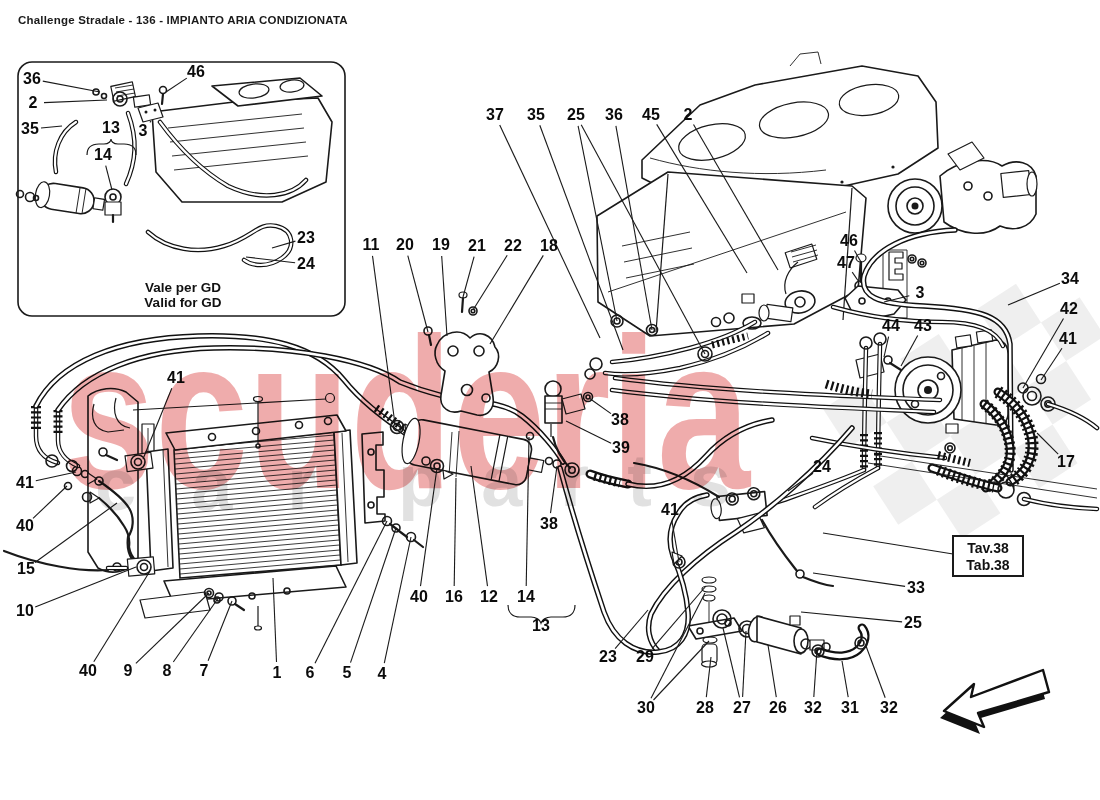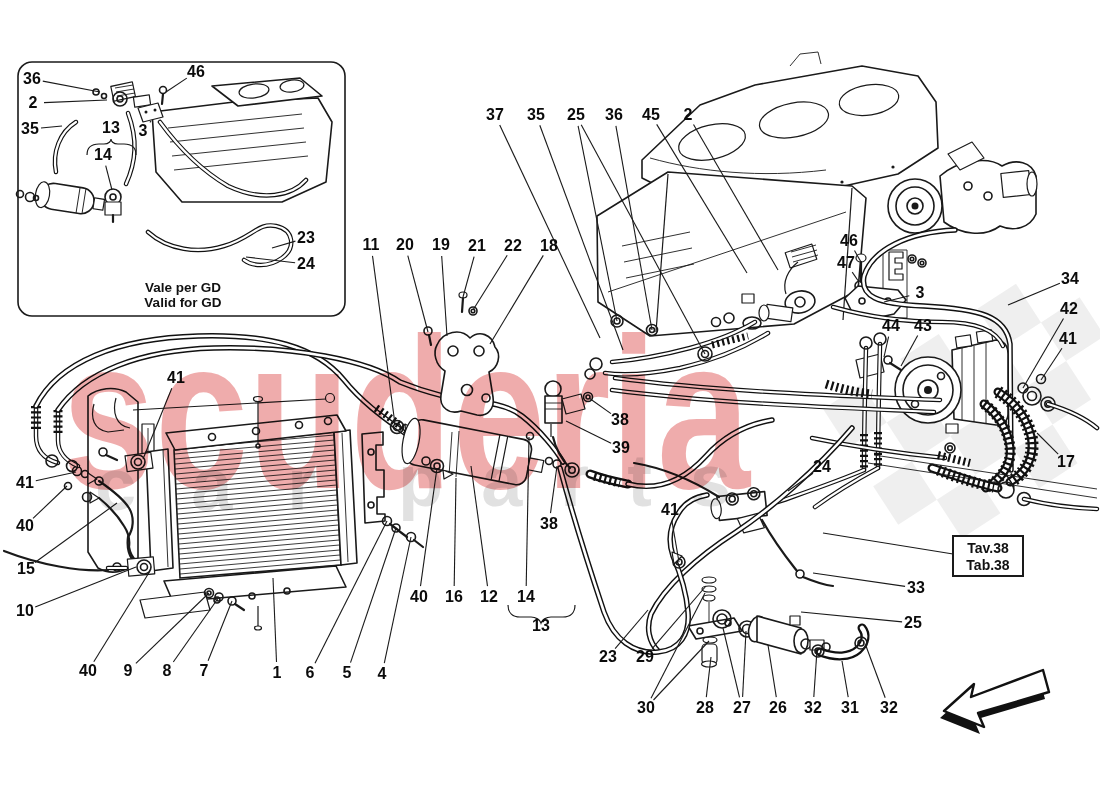--- a/index.html
+++ b/index.html
@@ -27,20 +27,21 @@
   .cap{font:700 13.5px "Liberation Sans",sans-serif;fill:#111;text-anchor:middle;}
   .tav{font:700 14px "Liberation Sans",sans-serif;fill:#111;text-anchor:middle;}
   .wm-brand{font:700 215px "Liberation Sans",sans-serif;mix-blend-mode:multiply;opacity:.5;}
   .wm-word{font:700 74px "Liberation Sans",sans-serif;mix-blend-mode:multiply;opacity:.5;}
   .checker{mix-blend-mode:multiply;opacity:.55;}
 </style>
 </head>
 <body>
 
 <div class="page">
+  <div class="title">Challenge Stradale - 136 - IMPIANTO ARIA CONDIZIONATA</div>
 
   <svg width="1100" height="800" viewBox="0 0 1100 800">
     <defs>
       <pattern id="fins" width="8" height="5" patternUnits="userSpaceOnUse" patternTransform="rotate(-5)">
         <path d="M0,2.5 H8" stroke="#3c3c3c" stroke-width="1"></path>
       </pattern>
     </defs>
 
     <g class="checker" transform="rotate(-33 970 415)" fill="#e2e2e2">
       <rect x="850" y="330" width="46" height="46"></rect>

